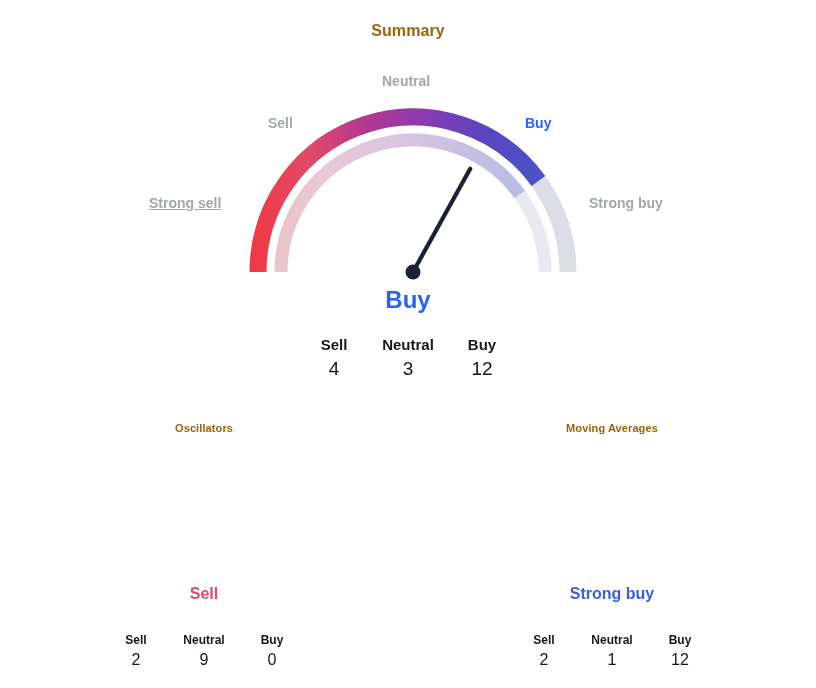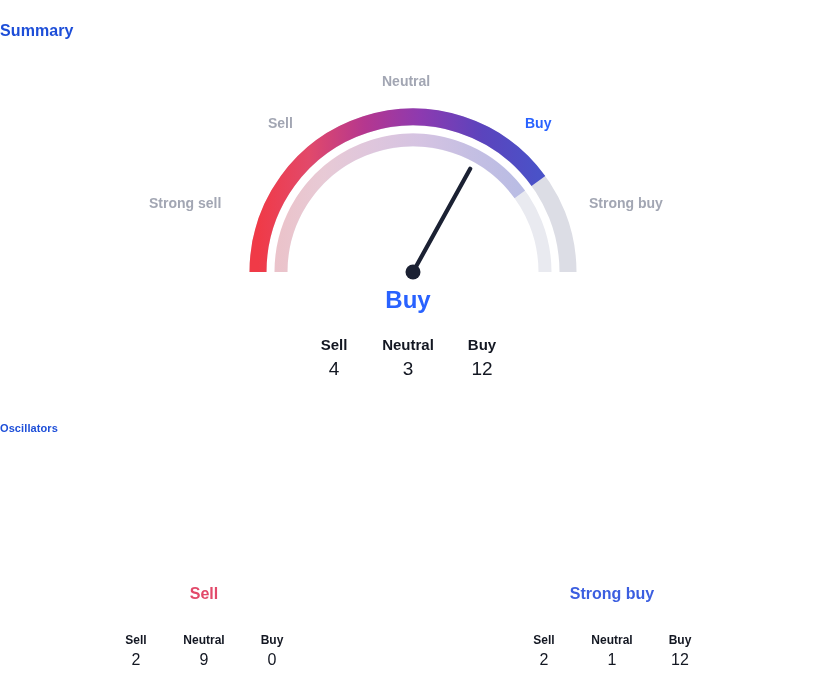--- a/index.html
+++ b/index.html
@@ -22,23 +22,23 @@
     position: absolute;
   }
 
   #panel-summary { left: 0px;   top: 0px;   width: 816px; height: 400px; }
   #panel-osc     { left: 0px;   top: 408px; width: 408px; height: 280px; }
   #panel-ma      { left: 408px; top: 408px; width: 408px; height: 280px; }
 
   .panel-title {
     position: absolute;
     width: 100%;
-    text-align: left;
-    font-weight: bold;
-    color: #1d4ed8;
+    text-align: center;
+    font-weight: bold;
+    color: #a16207;
     letter-spacing: 0.1px;
   }
   #panel-summary .panel-title { top: 22px; font-size: 16px; }
   #panel-osc  .panel-title,
   #panel-ma   .panel-title { top: 14px; font-size: 11px; }
 
   .gauge-wrap { position: absolute; }
   #gauge-summary-wrap { left: 168px; top: 60px; width: 490px; height: 245px; }
   .gauge-wrap svg { display: block; width: 100%; height: 100%; overflow: visible; }
 
@@ -46,21 +46,21 @@
     position: absolute;
     color: #a2a6b3;
     font-weight: bold;
     white-space: nowrap;
   }
   .scale-label.active-buy    { color: #2962ff; }
 
   #panel-summary .scale-label { font-size: 14px; }
 
   
-  #lbl-s-strongsell { left: 149px; top: 195px; }
+  #lbl-s-strongsell { left: 149px; top: 195px; text-decoration: underline; }
   #lbl-s-sell       { left: 268px; top: 115px; }
   #lbl-s-neutral    { left: 382px; top: 73px;  }
   #lbl-s-buy        { left: 525px; top: 115px; }
   #lbl-s-strongbuy  { left: 589px; top: 195px; }
 
   .verdict {
     position: absolute;
     width: 100%;
     text-align: center;
     font-weight: bold;
@@ -191,20 +191,21 @@
     </div>
     <div class="count-col">
       <span class="count-label">Buy</span>
       <span class="count-value">0</span>
     </div>
   </div>
 </div>
 
 <div class="panel" id="panel-ma">
 
+  <div class="panel-title">Moving Averages</div>
 
   <div class="verdict sbuy">Strong buy</div>
 
   <div class="counts">
     <div class="count-col">
       <span class="count-label">Sell</span>
       <span class="count-value">2</span>
     </div>
     <div class="count-col">
       <span class="count-label">Neutral</span>

